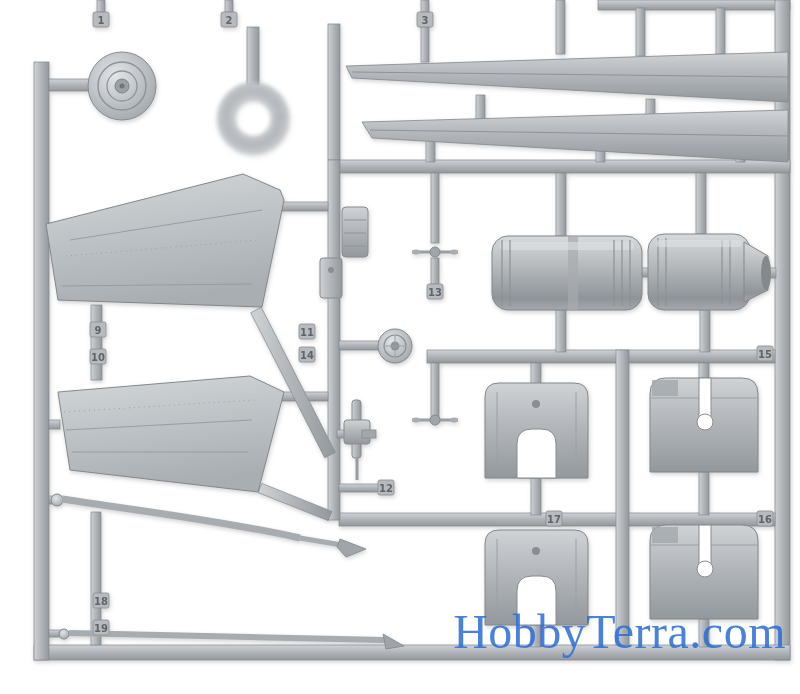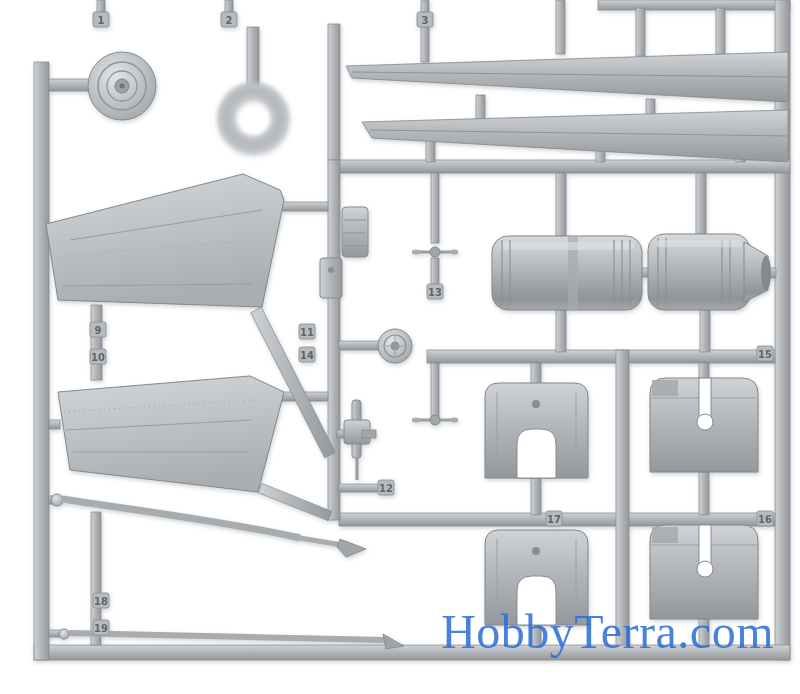--- a/index.html
+++ b/index.html
@@ -3,21 +3,21 @@
 <meta charset="utf-8">
 <style>
   html,body{margin:0;padding:0;background:#ffffff;}
   #stage{position:relative;width:800px;height:694px;background:#ffffff;overflow:hidden;
          font-family:"DejaVu Sans",sans-serif;}
   #stage svg{position:absolute;left:0;top:0;}
   #sprue{filter:drop-shadow(1px 2px 2px rgba(40,45,50,.22));}
   .bar{stroke:#83888c;stroke-width:.7;}
   .tag rect{fill:#b7bbbf;stroke:#8a8e92;stroke-width:.8;}
   .tag text{font:bold 10px "DejaVu Sans",sans-serif;fill:#5f6468;text-anchor:middle;}
-  #watermark{position:absolute;right:26px;top:604px;z-index:5;
+  #watermark{position:absolute;right:14px;top:604px;z-index:5;
     font-family:"Liberation Serif",serif;font-size:48px;letter-spacing:.5px;
     color:#2a6cd8;opacity:.85;white-space:nowrap;}
 </style>
 </head>
 <body>
 
 <div id="stage">
 <svg width="800" height="694" viewBox="0 0 800 694">
   <defs>
     <linearGradient id="gV" x1="0" y1="0" x2="0" y2="1">

